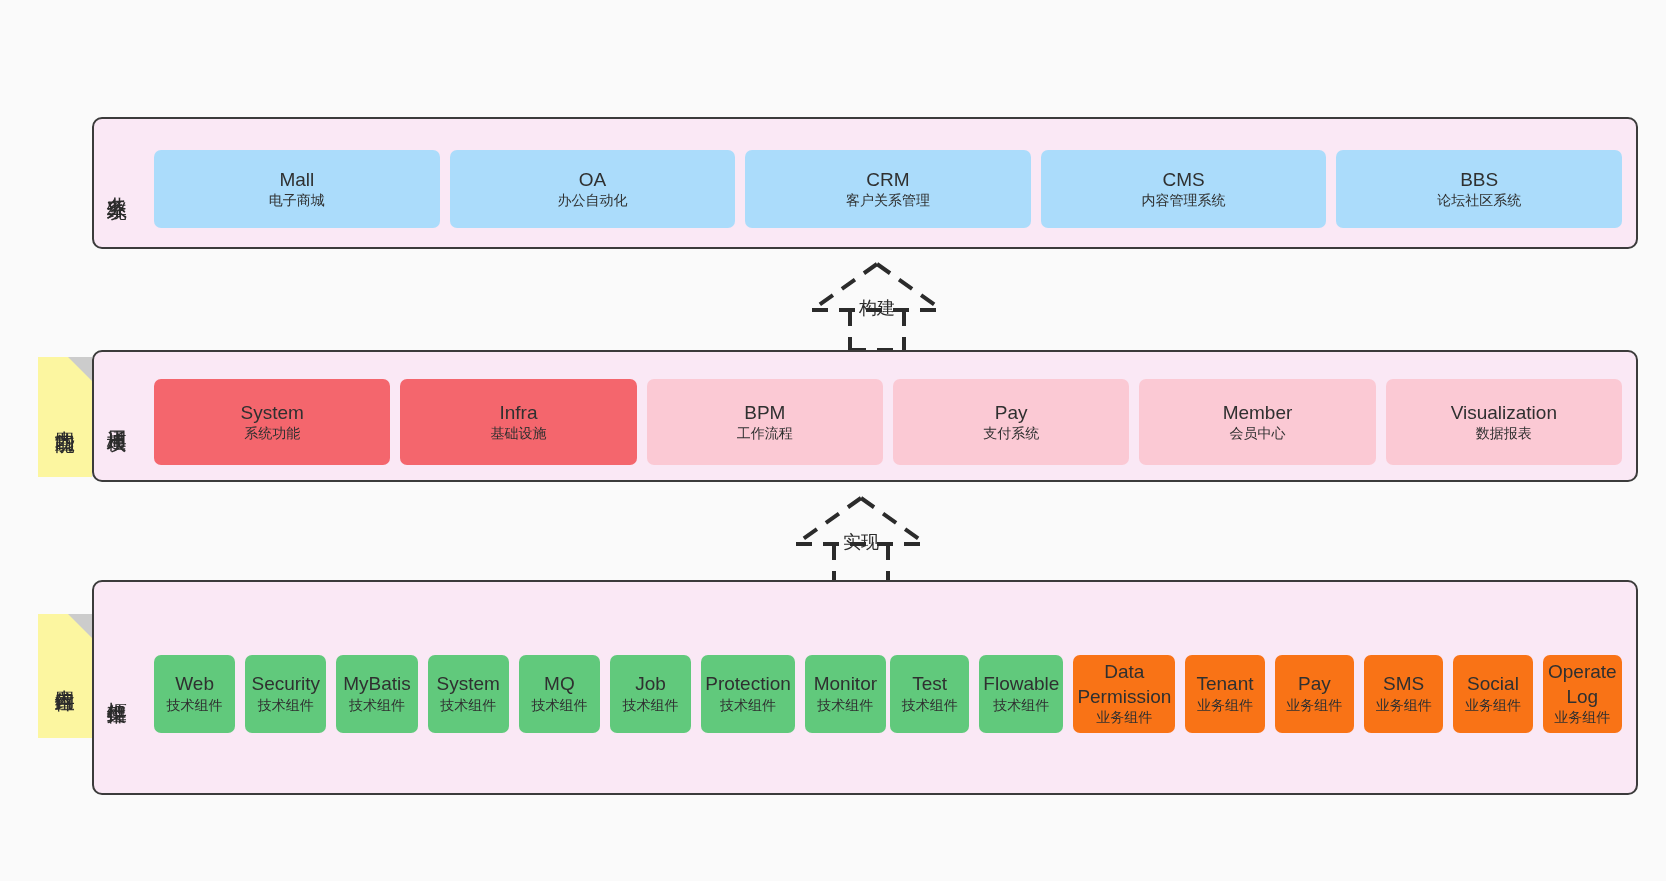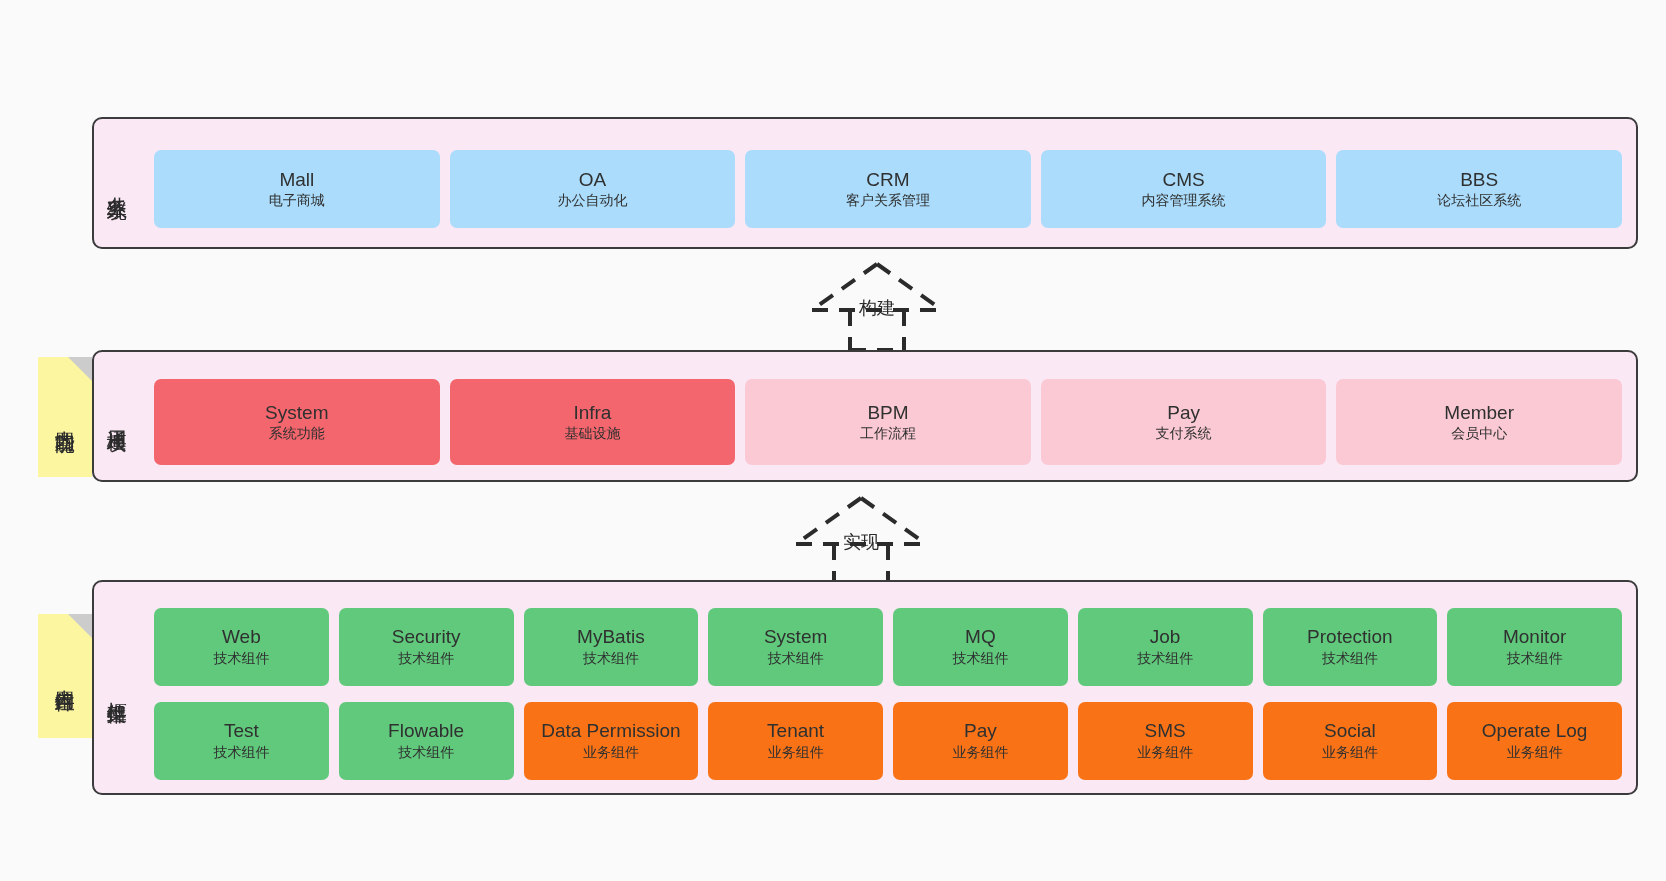--- a/index.html
+++ b/index.html
@@ -41,21 +41,21 @@
   }
 
   .cards {
     flex: 1;
     display: flex;
     align-items: center;
     gap: 10px;
     padding: 0 14px;
   }
   .cards.stacked {
-    flex-direction: column;
+    flex-direction: row;
     justify-content: center;
     gap: 4px;
     padding: 14px;
   }
   .card-row {
     display: flex;
     gap: 10px;
     width: 100%;
     align-items: stretch;
   }
@@ -184,20 +184,24 @@
       <span class="t2">工作流程</span>
     </div>
     <div class="card c-pink">
       <span class="t1">Pay</span>
       <span class="t2">支付系统</span>
     </div>
     <div class="card c-pink">
       <span class="t1">Member</span>
       <span class="t2">会员中心</span>
     </div>
+    <div class="card c-pink">
+      <span class="t1">Visualization</span>
+      <span class="t2">数据报表</span>
+    </div>
   </div>
 </div>
 
 <div class="connector" style="left:766px; top:492px;">
   <svg viewBox="0 0 190 95">
     <path d="M 95 6 L 160 52" stroke="#2b2b2b" stroke-width="4" fill="none" stroke-dasharray="16 11"></path>
     <path d="M 95 6 L 30 52" stroke="#2b2b2b" stroke-width="4" fill="none" stroke-dasharray="16 11"></path>
     <path d="M 30 52 L 160 52" stroke="#2b2b2b" stroke-width="4" fill="none" stroke-dasharray="16 11"></path>
     <path d="M 68 52 L 68 92" stroke="#2b2b2b" stroke-width="4" fill="none" stroke-dasharray="16 11"></path>
     <path d="M 122 52 L 122 92" stroke="#2b2b2b" stroke-width="4" fill="none" stroke-dasharray="16 11"></path>

